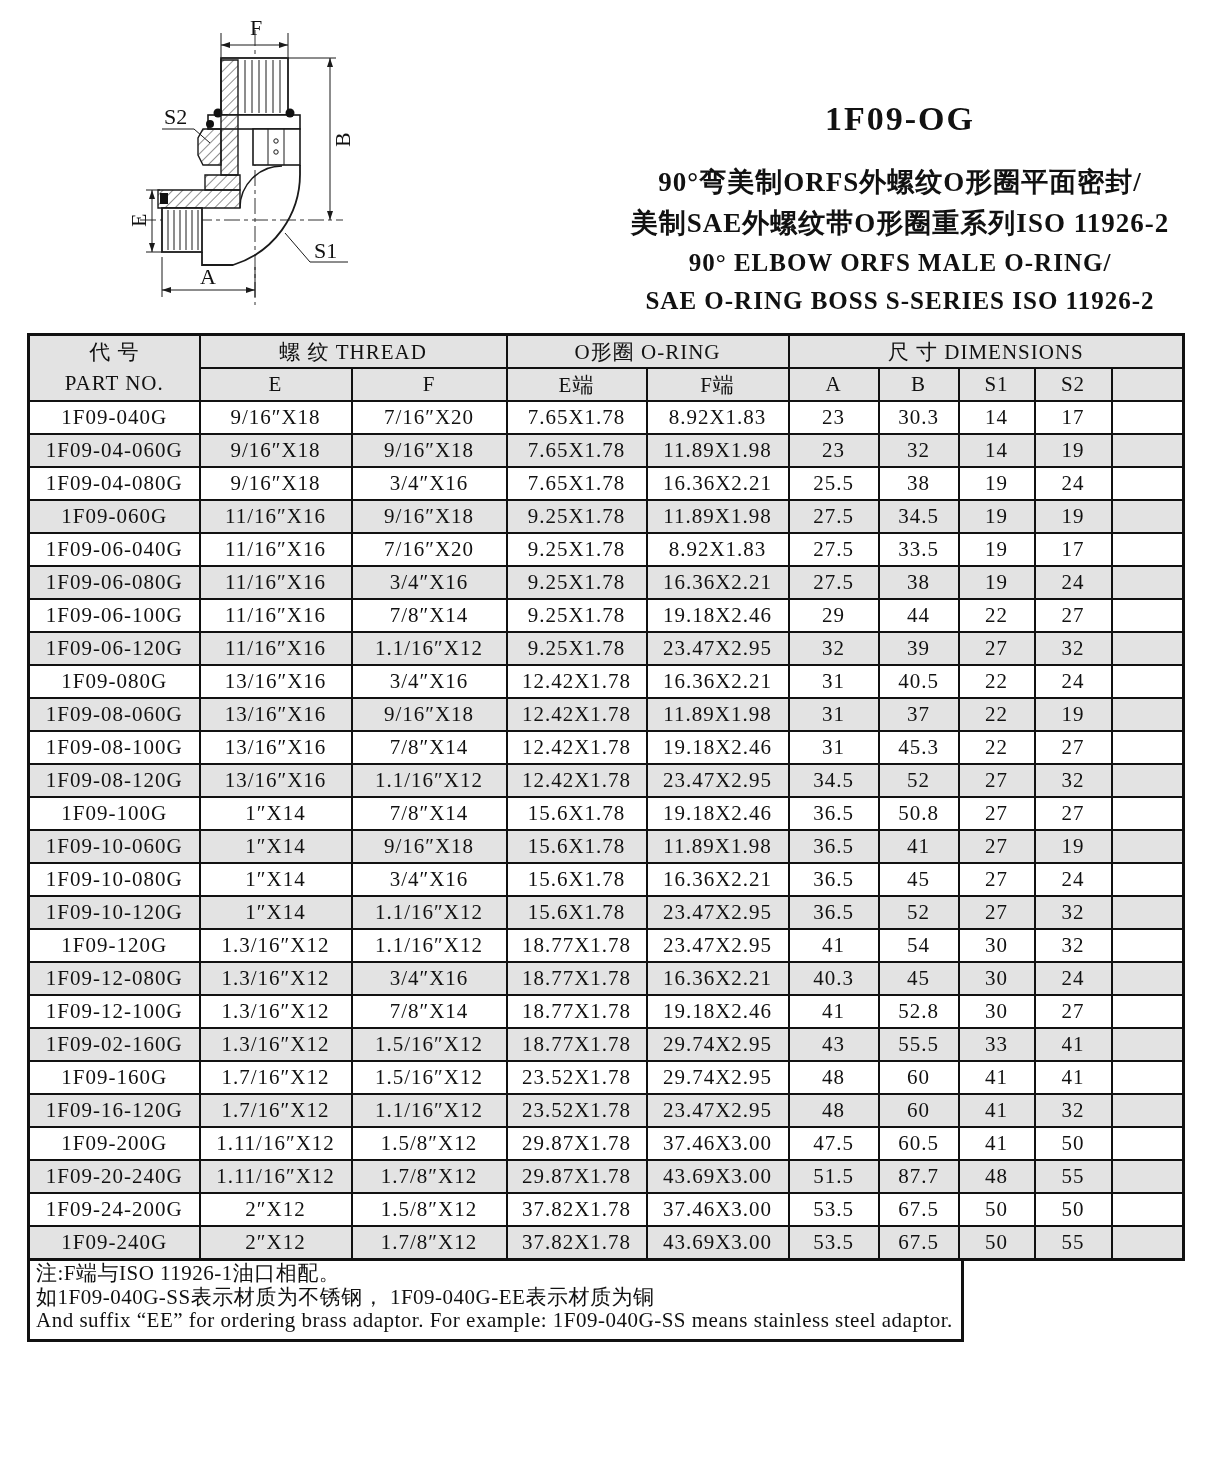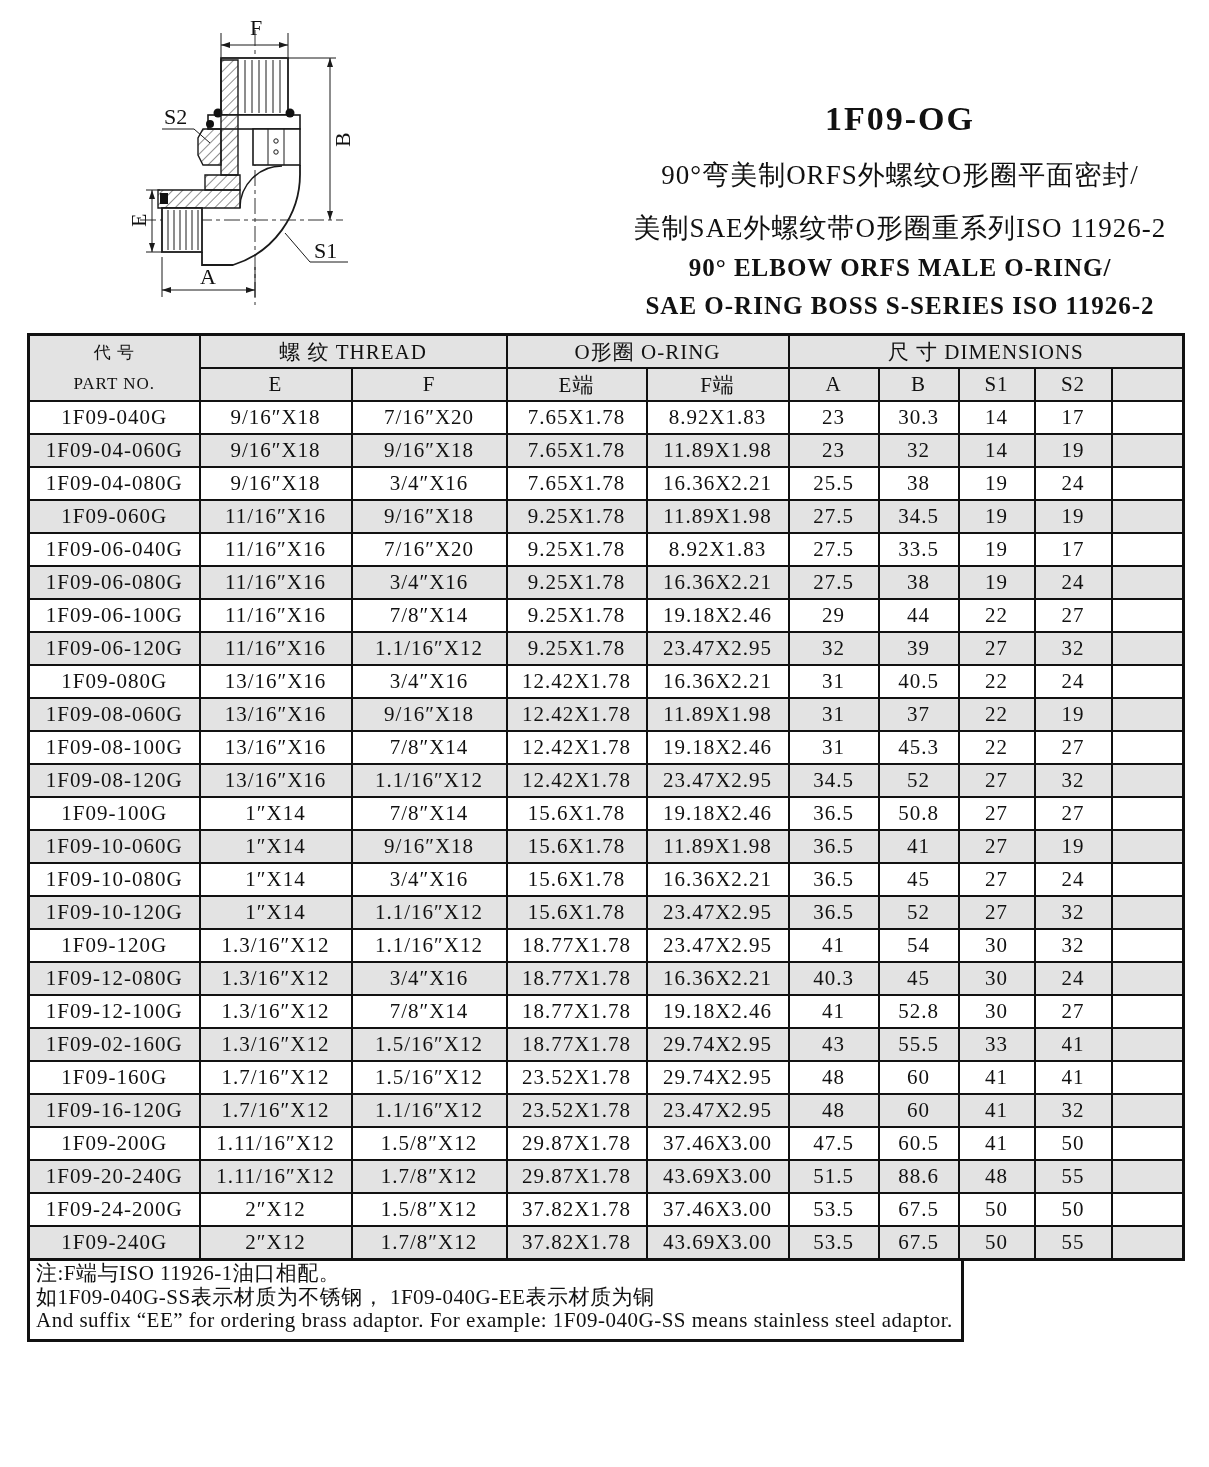--- a/index.html
+++ b/index.html
@@ -15,41 +15,41 @@
 
   
   .drawing{position:absolute;left:100px;top:5px;width:420px;height:330px;}
   .drawing svg{width:100%;height:100%;}
 
   
   .titleblock{
     position:absolute;left:600px;top:100px;width:600px;
     text-align:center;
   }
-  .model{font-size:34px;font-weight:bold;letter-spacing:2px;margin-bottom:17px;}
-  .t-cn{font-size:27px;font-weight:normal;line-height:41px;letter-spacing:1px;margin-top:12px;}
+  .model{font-size:34px;font-weight:bold;letter-spacing:2px;margin-bottom:24px;}
+  .t-cn{font-size:27px;font-weight:bold;line-height:41px;letter-spacing:1px;}
   .t-en{font-size:25px;font-weight:bold;line-height:38px;letter-spacing:1px;text-align:center;}
 
   
   .tablewrap{position:absolute;left:27px;top:333px;width:1155px;}
   table{
     border-collapse:collapse;table-layout:fixed;width:1155px;
     font-family:"Liberation Serif","DejaVu Serif",serif;
   }
   th,td{
     border:2px solid #111;
     text-align:center;vertical-align:middle;
     font-size:21px;font-weight:normal;
     height:31px;padding:0;
     white-space:nowrap;overflow:hidden;
     letter-spacing:1px;
   }
   table{border:3px solid #111;}
   thead th{background:#e3e3e3;}
-  thead .two-line{line-height:31px;font-size:17px;}
+  thead .two-line{line-height:31px;font-size:21px;}
   tbody tr:nth-child(even) td{background:#e3e3e3;}
 
   
   .notes{
     position:absolute;left:27px;top:1259px;width:937px;
     border:3px solid #111;border-top:none;
     box-sizing:border-box;
     padding:3px 6px 6px 6px;
     font-size:21px;line-height:23.5px;
     letter-spacing:0.5px;
@@ -484,21 +484,21 @@
             <td>50</td>
             <td></td>
           </tr>
           <tr>
             <td>1F09-20-240G</td>
             <td>1.11/16″X12</td>
             <td>1.7/8″X12</td>
             <td>29.87X1.78</td>
             <td>43.69X3.00</td>
             <td>51.5</td>
-            <td>88.6</td>
+            <td>87.7</td>
             <td>48</td>
             <td>55</td>
             <td></td>
           </tr>
           <tr>
             <td>1F09-24-200G</td>
             <td>2″X12</td>
             <td>1.5/8″X12</td>
             <td>37.82X1.78</td>
             <td>37.46X3.00</td>

